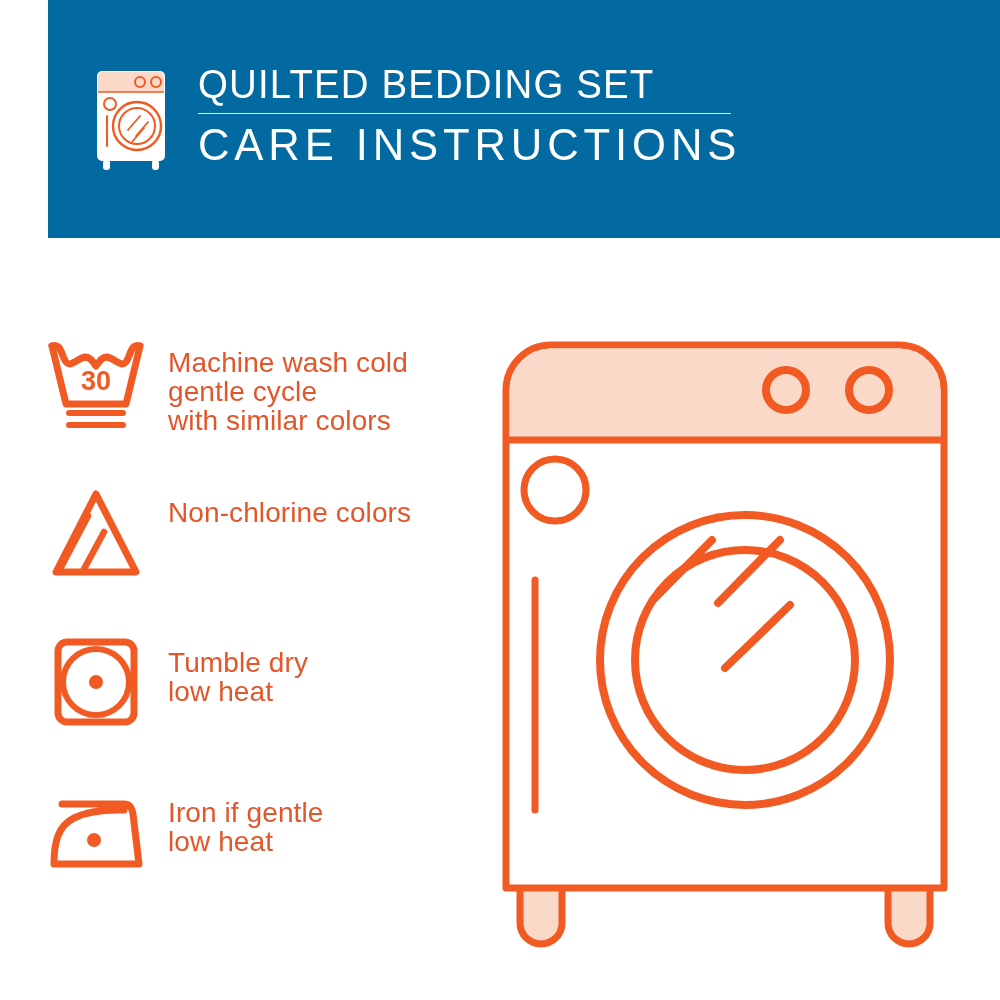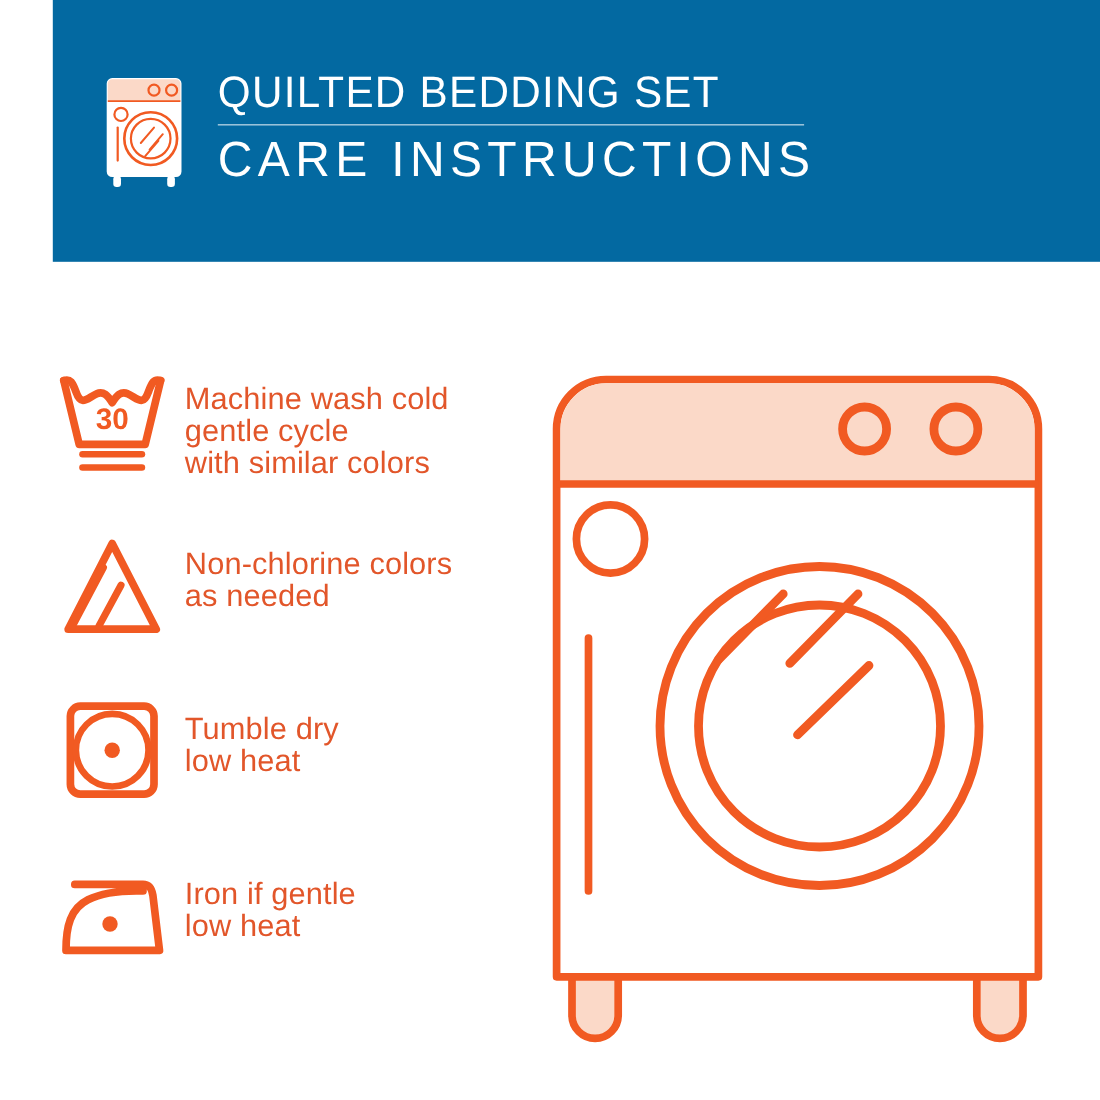--- a/index.html
+++ b/index.html
@@ -86,21 +86,21 @@
   .care-item {
     display: flex;
     align-items: flex-start;
     height: 150px;
   }
   .care-symbol {
     width: 110px;
     flex: 0 0 110px;
     display: flex;
     align-items: flex-start;
-    justify-content: flex-end;
+    justify-content: flex-start;
     padding-top: 4px;
   }
   .care-text {
     color: #E2562A;
     font-size: 28px;
     line-height: 29px;
     font-weight: 500;
     padding-top: 18px;
     margin-left: 14px;
     letter-spacing: 0.1px;
@@ -186,21 +186,20 @@
     <div class="care-item">
       <span class="care-symbol">
         <svg viewBox="0 0 104 98" width="104" height="98" aria-hidden="true">
           <path d="M52 10 L92 88 L12 88 Z" fill="none" stroke="#F15A22" stroke-width="7" stroke-linejoin="round"></path>
           <line x1="44" y1="32" x2="16" y2="85" stroke="#F15A22" stroke-width="6.5" stroke-linecap="round"></line>
           <line x1="60" y1="48" x2="40" y2="85" stroke="#F15A22" stroke-width="6.5" stroke-linecap="round"></line>
         </svg>
       </span>
       <div class="care-text">
         <span class="line">Non-chlorine colors</span>
-        <span class="line">as needed</span>
       </div>
     </div>
 
     <div class="care-item">
       <span class="care-symbol">
         <svg viewBox="0 0 104 98" width="104" height="98" aria-hidden="true">
           <rect x="14" y="8" width="76" height="80" rx="9" ry="9" fill="none" stroke="#F15A22" stroke-width="7"></rect>
           <circle cx="52" cy="48" r="33" fill="none" stroke="#F15A22" stroke-width="6"></circle>
           <circle cx="52" cy="48" r="7" fill="#F15A22"></circle>
         </svg>

